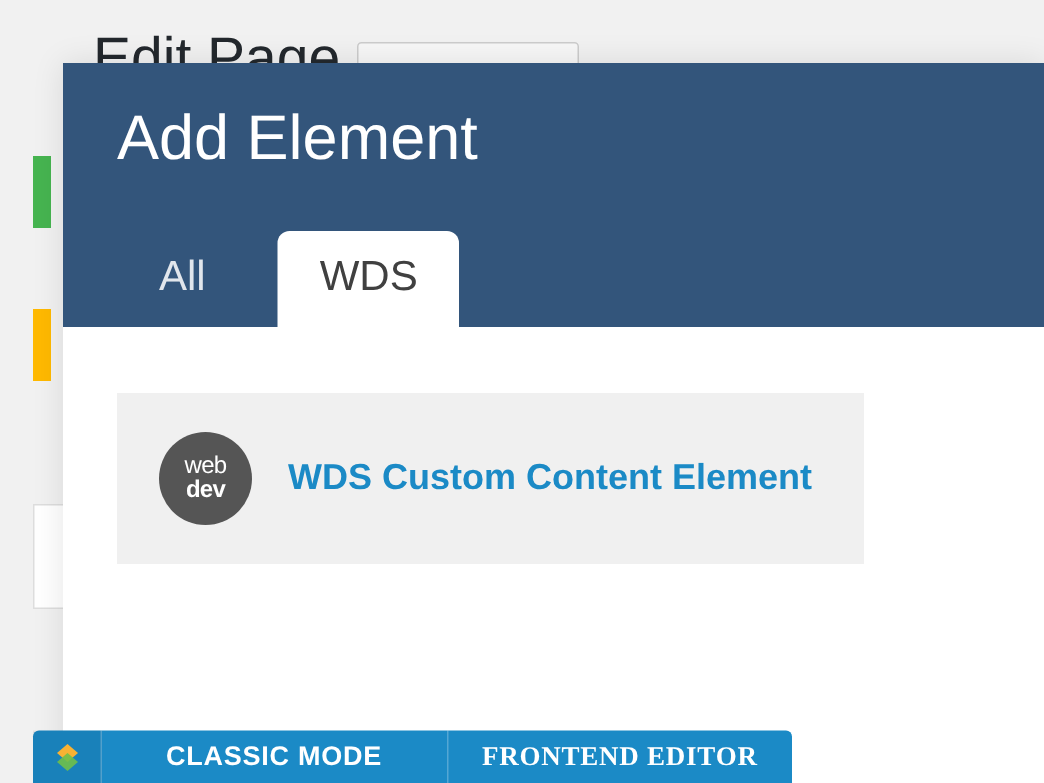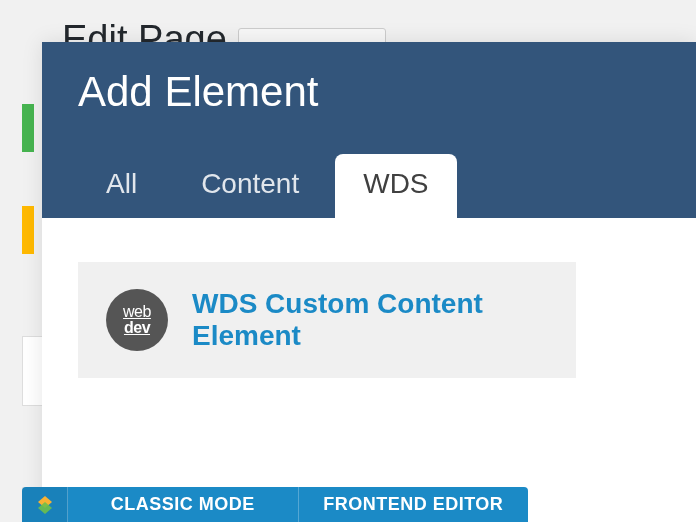--- a/index.html
+++ b/index.html
@@ -74,21 +74,21 @@
       padding: 26px 36px 0 36px;
     }
     .modal-title {
       color: #fff;
       font-weight: 300;
       font-size: 42px;
       margin-bottom: 38px;
     }
     .tabs {
       display: flex;
-      gap: 8px;
+      gap: 20px;
     }
     .tab {
       color: #e1e6ec;
       font-size: 28px;
       font-weight: 400;
       padding: 14px 28px 18px 28px;
       cursor: pointer;
       border-radius: 8px 8px 0 0;
     }
     .tab.active {
@@ -113,27 +113,26 @@
       border-radius: 50%;
       background: #555;
       color: #fff;
       display: flex;
       flex-direction: column;
       justify-content: center;
       align-items: center;
       font-size: 16px;
       line-height: 1;
       flex-shrink: 0;
-      text-decoration: underline;
     }
     .badge .l1 { font-weight: 300; letter-spacing: -.5px;}
     .badge .l2 { font-weight: 700; letter-spacing: -.5px;}
     .card-title {
       color: #1b8ac6;
-      font-size: 28px;
+      font-size: 24px;
       font-weight: 600;
       line-height: 1.15;
     }
     .mode-bar {
       position: absolute;
       left: 22px;
       bottom: 0;
       width: 506px;
       height: 35px;
       background: #1b8ac6;
@@ -156,38 +155,37 @@
     .mode-btn {
       flex: 1;
       text-align: left;
       border-right: 1px solid rgba(255,255,255,.25);
       height: 100%;
       display: flex;
       align-items: center;
       justify-content: center;
       letter-spacing: .5px;
     }
-    .mode-btn:last-child { border-right: none; }
+    .mode-btn:last-child { border-right: none; font-family: Liberation Serif, serif; }
   </style>
 </head>
 <body>
 
 <h1 class="page-header">Edit Page</h1>
 <div class="header-btn"></div>
 
 <div class="bar-green"></div>
 <div class="bar-yellow"></div>
 <div class="bg-field"></div>
 
 <div class="modal">
   <div class="modal-header">
     <div class="modal-title">Add Element</div>
     <div class="tabs">
       <div class="tab">All</div>
-      <div class="tab">Content</div>
       <div class="tab active">WDS</div>
     </div>
   </div>
   <div class="modal-body">
     <div class="element-card">
       <div class="badge">
         <span class="l1">web</span>
         <span class="l2">dev</span>
       </div>
       <div class="card-title">WDS Custom Content Element</div>

